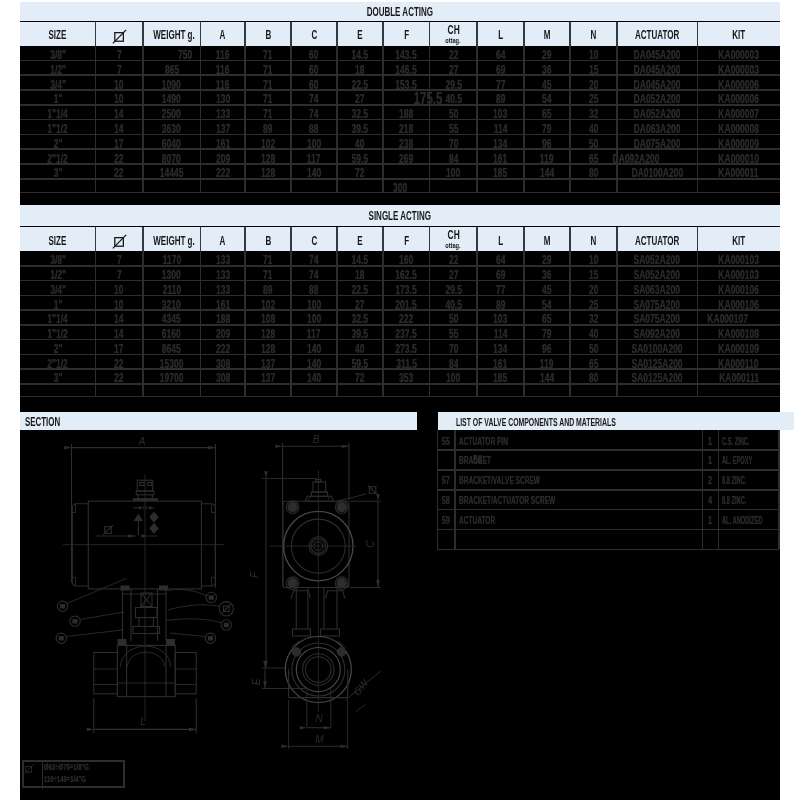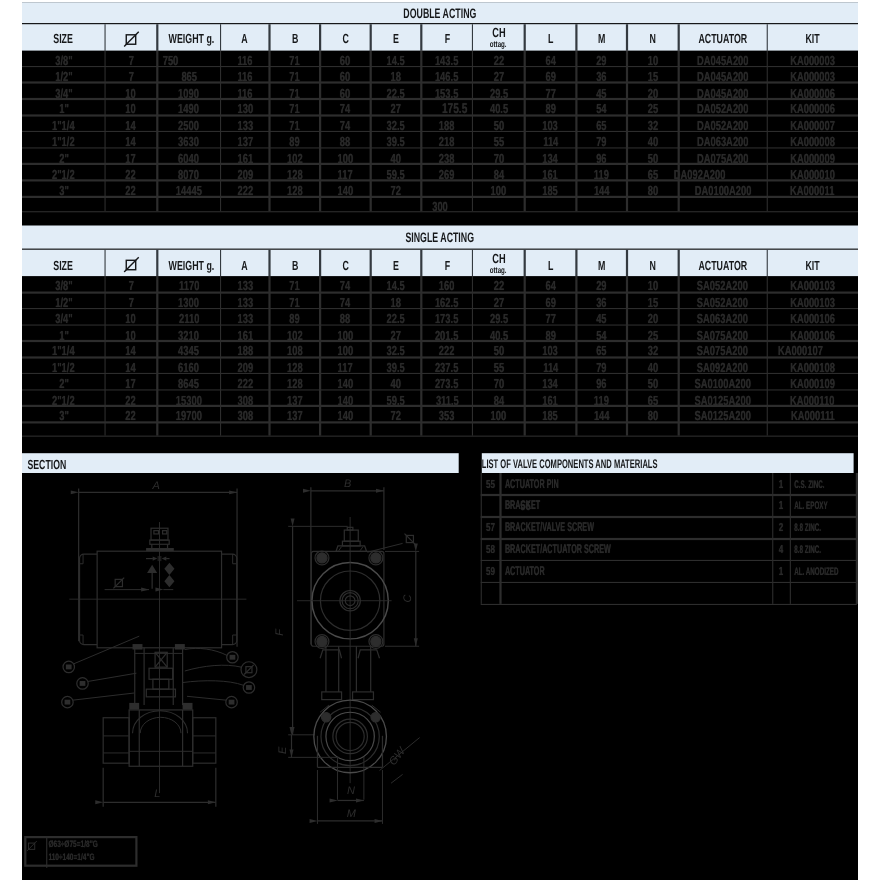--- a/index.html
+++ b/index.html
@@ -64,21 +64,21 @@
 <div class="hl" style="left:20px;top:89.2px;width:760px"></div>
 <div class="hl" style="left:20px;top:104.0px;width:760px"></div>
 <div class="hl" style="left:20px;top:118.8px;width:760px"></div>
 <div class="hl" style="left:20px;top:133.60000000000002px;width:760px"></div>
 <div class="hl" style="left:20px;top:148.40000000000003px;width:760px"></div>
 <div class="hl" style="left:20px;top:163.20000000000002px;width:760px"></div>
 <div class="hl" style="left:20px;top:178.00000000000003px;width:760px"></div>
 <div class="hl" style="left:20px;top:191.50000000000003px;width:760px"></div>
 <div class="cell" style="left:20px;top:47.9px;width:75.5px;height:14.8px;line-height:14.8px;font-size:12px"><span class="cx" style="transform:scaleX(0.71)">3/8"</span></div>
 <div class="cell" style="left:95.5px;top:47.9px;width:47.30000000000001px;height:14.8px;line-height:14.8px;font-size:12px"><span class="cx" style="transform:scaleX(0.71)">7</span></div>
-<div class="cell" style="left:126px;top:47.9px;width:57.5px;height:14.8px;line-height:14.8px;font-size:12px"><span class="cx" style="transform:scaleX(0.71)">750</span></div>
+<div class="cell" style="left:156px;top:47.9px;width:57.5px;height:14.8px;line-height:14.8px;font-size:12px"><span class="cx" style="transform:scaleX(0.71)">750</span></div>
 <div class="cell" style="left:200.3px;top:47.9px;width:44.69999999999999px;height:14.8px;line-height:14.8px;font-size:12px"><span class="cx" style="transform:scaleX(0.71)">116</span></div>
 <div class="cell" style="left:245px;top:47.9px;width:45.80000000000001px;height:14.8px;line-height:14.8px;font-size:12px"><span class="cx" style="transform:scaleX(0.71)">71</span></div>
 <div class="cell" style="left:290.8px;top:47.9px;width:46.19999999999999px;height:14.8px;line-height:14.8px;font-size:12px"><span class="cx" style="transform:scaleX(0.71)">60</span></div>
 <div class="cell" style="left:337px;top:47.9px;width:46px;height:14.8px;line-height:14.8px;font-size:12px"><span class="cx" style="transform:scaleX(0.71)">14.5</span></div>
 <div class="cell" style="left:383px;top:47.9px;width:46.5px;height:14.8px;line-height:14.8px;font-size:12px"><span class="cx" style="transform:scaleX(0.71)">143.5</span></div>
 <div class="cell" style="left:429.5px;top:47.9px;width:47.5px;height:14.8px;line-height:14.8px;font-size:12px"><span class="cx" style="transform:scaleX(0.71)">22</span></div>
 <div class="cell" style="left:477px;top:47.9px;width:46.75px;height:14.8px;line-height:14.8px;font-size:12px"><span class="cx" style="transform:scaleX(0.71)">64</span></div>
 <div class="cell" style="left:523.75px;top:47.9px;width:46.25px;height:14.8px;line-height:14.8px;font-size:12px"><span class="cx" style="transform:scaleX(0.71)">29</span></div>
 <div class="cell" style="left:570px;top:47.9px;width:47px;height:14.8px;line-height:14.8px;font-size:12px"><span class="cx" style="transform:scaleX(0.71)">10</span></div>
 <div class="cell" style="left:617px;top:47.9px;width:80.29999999999995px;height:14.8px;line-height:14.8px;font-size:12px"><span class="cx" style="transform:scaleX(0.71)">DA045A200</span></div>
@@ -111,21 +111,21 @@
 <div class="cell" style="left:570px;top:77.5px;width:47px;height:14.8px;line-height:14.8px;font-size:12px"><span class="cx" style="transform:scaleX(0.71)">20</span></div>
 <div class="cell" style="left:617px;top:77.5px;width:80.29999999999995px;height:14.8px;line-height:14.8px;font-size:12px"><span class="cx" style="transform:scaleX(0.71)">DA045A200</span></div>
 <div class="cell" style="left:697.3px;top:77.5px;width:82.70000000000005px;height:14.8px;line-height:14.8px;font-size:12px"><span class="cx" style="transform:scaleX(0.71)">KA000006</span></div>
 <div class="cell" style="left:20px;top:92.30000000000001px;width:75.5px;height:14.8px;line-height:14.8px;font-size:12px"><span class="cx" style="transform:scaleX(0.71)">1"</span></div>
 <div class="cell" style="left:95.5px;top:92.30000000000001px;width:47.30000000000001px;height:14.8px;line-height:14.8px;font-size:12px"><span class="cx" style="transform:scaleX(0.71)">10</span></div>
 <div class="cell" style="left:142.8px;top:92.30000000000001px;width:57.5px;height:14.8px;line-height:14.8px;font-size:12px"><span class="cx" style="transform:scaleX(0.71)">1490</span></div>
 <div class="cell" style="left:200.3px;top:92.30000000000001px;width:44.69999999999999px;height:14.8px;line-height:14.8px;font-size:12px"><span class="cx" style="transform:scaleX(0.71)">130</span></div>
 <div class="cell" style="left:245px;top:92.30000000000001px;width:45.80000000000001px;height:14.8px;line-height:14.8px;font-size:12px"><span class="cx" style="transform:scaleX(0.71)">71</span></div>
 <div class="cell" style="left:290.8px;top:92.30000000000001px;width:46.19999999999999px;height:14.8px;line-height:14.8px;font-size:12px"><span class="cx" style="transform:scaleX(0.71)">74</span></div>
 <div class="cell" style="left:337px;top:92.30000000000001px;width:46px;height:14.8px;line-height:14.8px;font-size:12px"><span class="cx" style="transform:scaleX(0.71)">27</span></div>
-<div class="cell" style="left:390px;top:92.30000000000001px;width:46.5px;height:14.8px;line-height:14.8px;font-size:13px"><span class="cx" style="transform:scaleX(0.71)">175.5</span></div>
+<div class="cell" style="left:405px;top:92.30000000000001px;width:46.5px;height:14.8px;line-height:14.8px;font-size:16px"><span class="cx" style="transform:scaleX(0.71)">175.5</span></div>
 <div class="cell" style="left:429.5px;top:92.30000000000001px;width:47.5px;height:14.8px;line-height:14.8px;font-size:12px"><span class="cx" style="transform:scaleX(0.71)">40.5</span></div>
 <div class="cell" style="left:477px;top:92.30000000000001px;width:46.75px;height:14.8px;line-height:14.8px;font-size:12px"><span class="cx" style="transform:scaleX(0.71)">89</span></div>
 <div class="cell" style="left:523.75px;top:92.30000000000001px;width:46.25px;height:14.8px;line-height:14.8px;font-size:12px"><span class="cx" style="transform:scaleX(0.71)">54</span></div>
 <div class="cell" style="left:570px;top:92.30000000000001px;width:47px;height:14.8px;line-height:14.8px;font-size:12px"><span class="cx" style="transform:scaleX(0.71)">25</span></div>
 <div class="cell" style="left:617px;top:92.30000000000001px;width:80.29999999999995px;height:14.8px;line-height:14.8px;font-size:12px"><span class="cx" style="transform:scaleX(0.71)">DA052A200</span></div>
 <div class="cell" style="left:697.3px;top:92.30000000000001px;width:82.70000000000005px;height:14.8px;line-height:14.8px;font-size:12px"><span class="cx" style="transform:scaleX(0.71)">KA000006</span></div>
 <div class="cell" style="left:20px;top:107.10000000000001px;width:75.5px;height:14.8px;line-height:14.8px;font-size:12px"><span class="cx" style="transform:scaleX(0.71)">1"1/4</span></div>
 <div class="cell" style="left:95.5px;top:107.10000000000001px;width:47.30000000000001px;height:14.8px;line-height:14.8px;font-size:12px"><span class="cx" style="transform:scaleX(0.71)">14</span></div>
 <div class="cell" style="left:142.8px;top:107.10000000000001px;width:57.5px;height:14.8px;line-height:14.8px;font-size:12px"><span class="cx" style="transform:scaleX(0.71)">2500</span></div>
 <div class="cell" style="left:200.3px;top:107.10000000000001px;width:44.69999999999999px;height:14.8px;line-height:14.8px;font-size:12px"><span class="cx" style="transform:scaleX(0.71)">133</span></div>
@@ -370,21 +370,21 @@
 <div class="cell" style="left:290.8px;top:371.4px;width:46.19999999999999px;height:14.75px;line-height:14.75px;font-size:12px"><span class="cx" style="transform:scaleX(0.71)">140</span></div>
 <div class="cell" style="left:337px;top:371.4px;width:46px;height:14.75px;line-height:14.75px;font-size:12px"><span class="cx" style="transform:scaleX(0.71)">72</span></div>
 <div class="cell" style="left:383px;top:371.4px;width:46.5px;height:14.75px;line-height:14.75px;font-size:12px"><span class="cx" style="transform:scaleX(0.71)">353</span></div>
 <div class="cell" style="left:429.5px;top:371.4px;width:47.5px;height:14.75px;line-height:14.75px;font-size:12px"><span class="cx" style="transform:scaleX(0.71)">100</span></div>
 <div class="cell" style="left:477px;top:371.4px;width:46.75px;height:14.75px;line-height:14.75px;font-size:12px"><span class="cx" style="transform:scaleX(0.71)">185</span></div>
 <div class="cell" style="left:523.75px;top:371.4px;width:46.25px;height:14.75px;line-height:14.75px;font-size:12px"><span class="cx" style="transform:scaleX(0.71)">144</span></div>
 <div class="cell" style="left:570px;top:371.4px;width:47px;height:14.75px;line-height:14.75px;font-size:12px"><span class="cx" style="transform:scaleX(0.71)">80</span></div>
 <div class="cell" style="left:617px;top:371.4px;width:80.29999999999995px;height:14.75px;line-height:14.75px;font-size:12px"><span class="cx" style="transform:scaleX(0.71)">SA0125A200</span></div>
 <div class="cell" style="left:697.3px;top:371.4px;width:82.70000000000005px;height:14.75px;line-height:14.75px;font-size:12px"><span class="cx" style="transform:scaleX(0.71)">KA000111</span></div>
 <div class="bar" style="left:20px;top:411.5px;width:397px;height:18.5px;line-height:21.5px;font-weight:bold;font-size:12px;color:#16181a;padding-left:4.5px;width:392.5px"><span class="cxl" style="transform:scaleX(0.66)">SECTION</span></div>
-<div class="bar" style="left:437.5px;top:411.5px;width:338.5px;height:18.5px;line-height:21.5px;font-weight:bold;font-size:11.3px;color:#16181a;padding-left:0"><span class="cxl" style="transform:scaleX(0.61)">LIST OF VALVE COMPONENTS AND MATERIALS</span></div>
+<div class="bar" style="left:437.5px;top:411.5px;width:338.5px;height:18.5px;line-height:21.5px;font-weight:bold;font-size:11.3px;color:#16181a;padding-left:18px"><span class="cxl" style="transform:scaleX(0.61)">LIST OF VALVE COMPONENTS AND MATERIALS</span></div>
 <div class="hl" style="left:437.3px;top:449.2px;width:341.5px"></div>
 <div class="hl" style="left:437.3px;top:469.1px;width:341.5px"></div>
 <div class="hl" style="left:437.3px;top:489.0px;width:341.5px"></div>
 <div class="hl" style="left:437.3px;top:508.90000000000003px;width:341.5px"></div>
 <div class="hl" style="left:437.3px;top:528.8px;width:341.5px"></div>
 <div class="hl" style="left:437.3px;top:548.6999999999999px;width:341.5px"></div>
 <div class="vl" style="left:436.65000000000003px;top:430px;height:119.39999999999999px"></div>
 <div class="vl" style="left:454.05px;top:430px;height:119.39999999999999px"></div>
 <div class="vl" style="left:701.85px;top:430px;height:119.39999999999999px"></div>
 <div class="vl" style="left:717.5500000000001px;top:430px;height:119.39999999999999px"></div>

